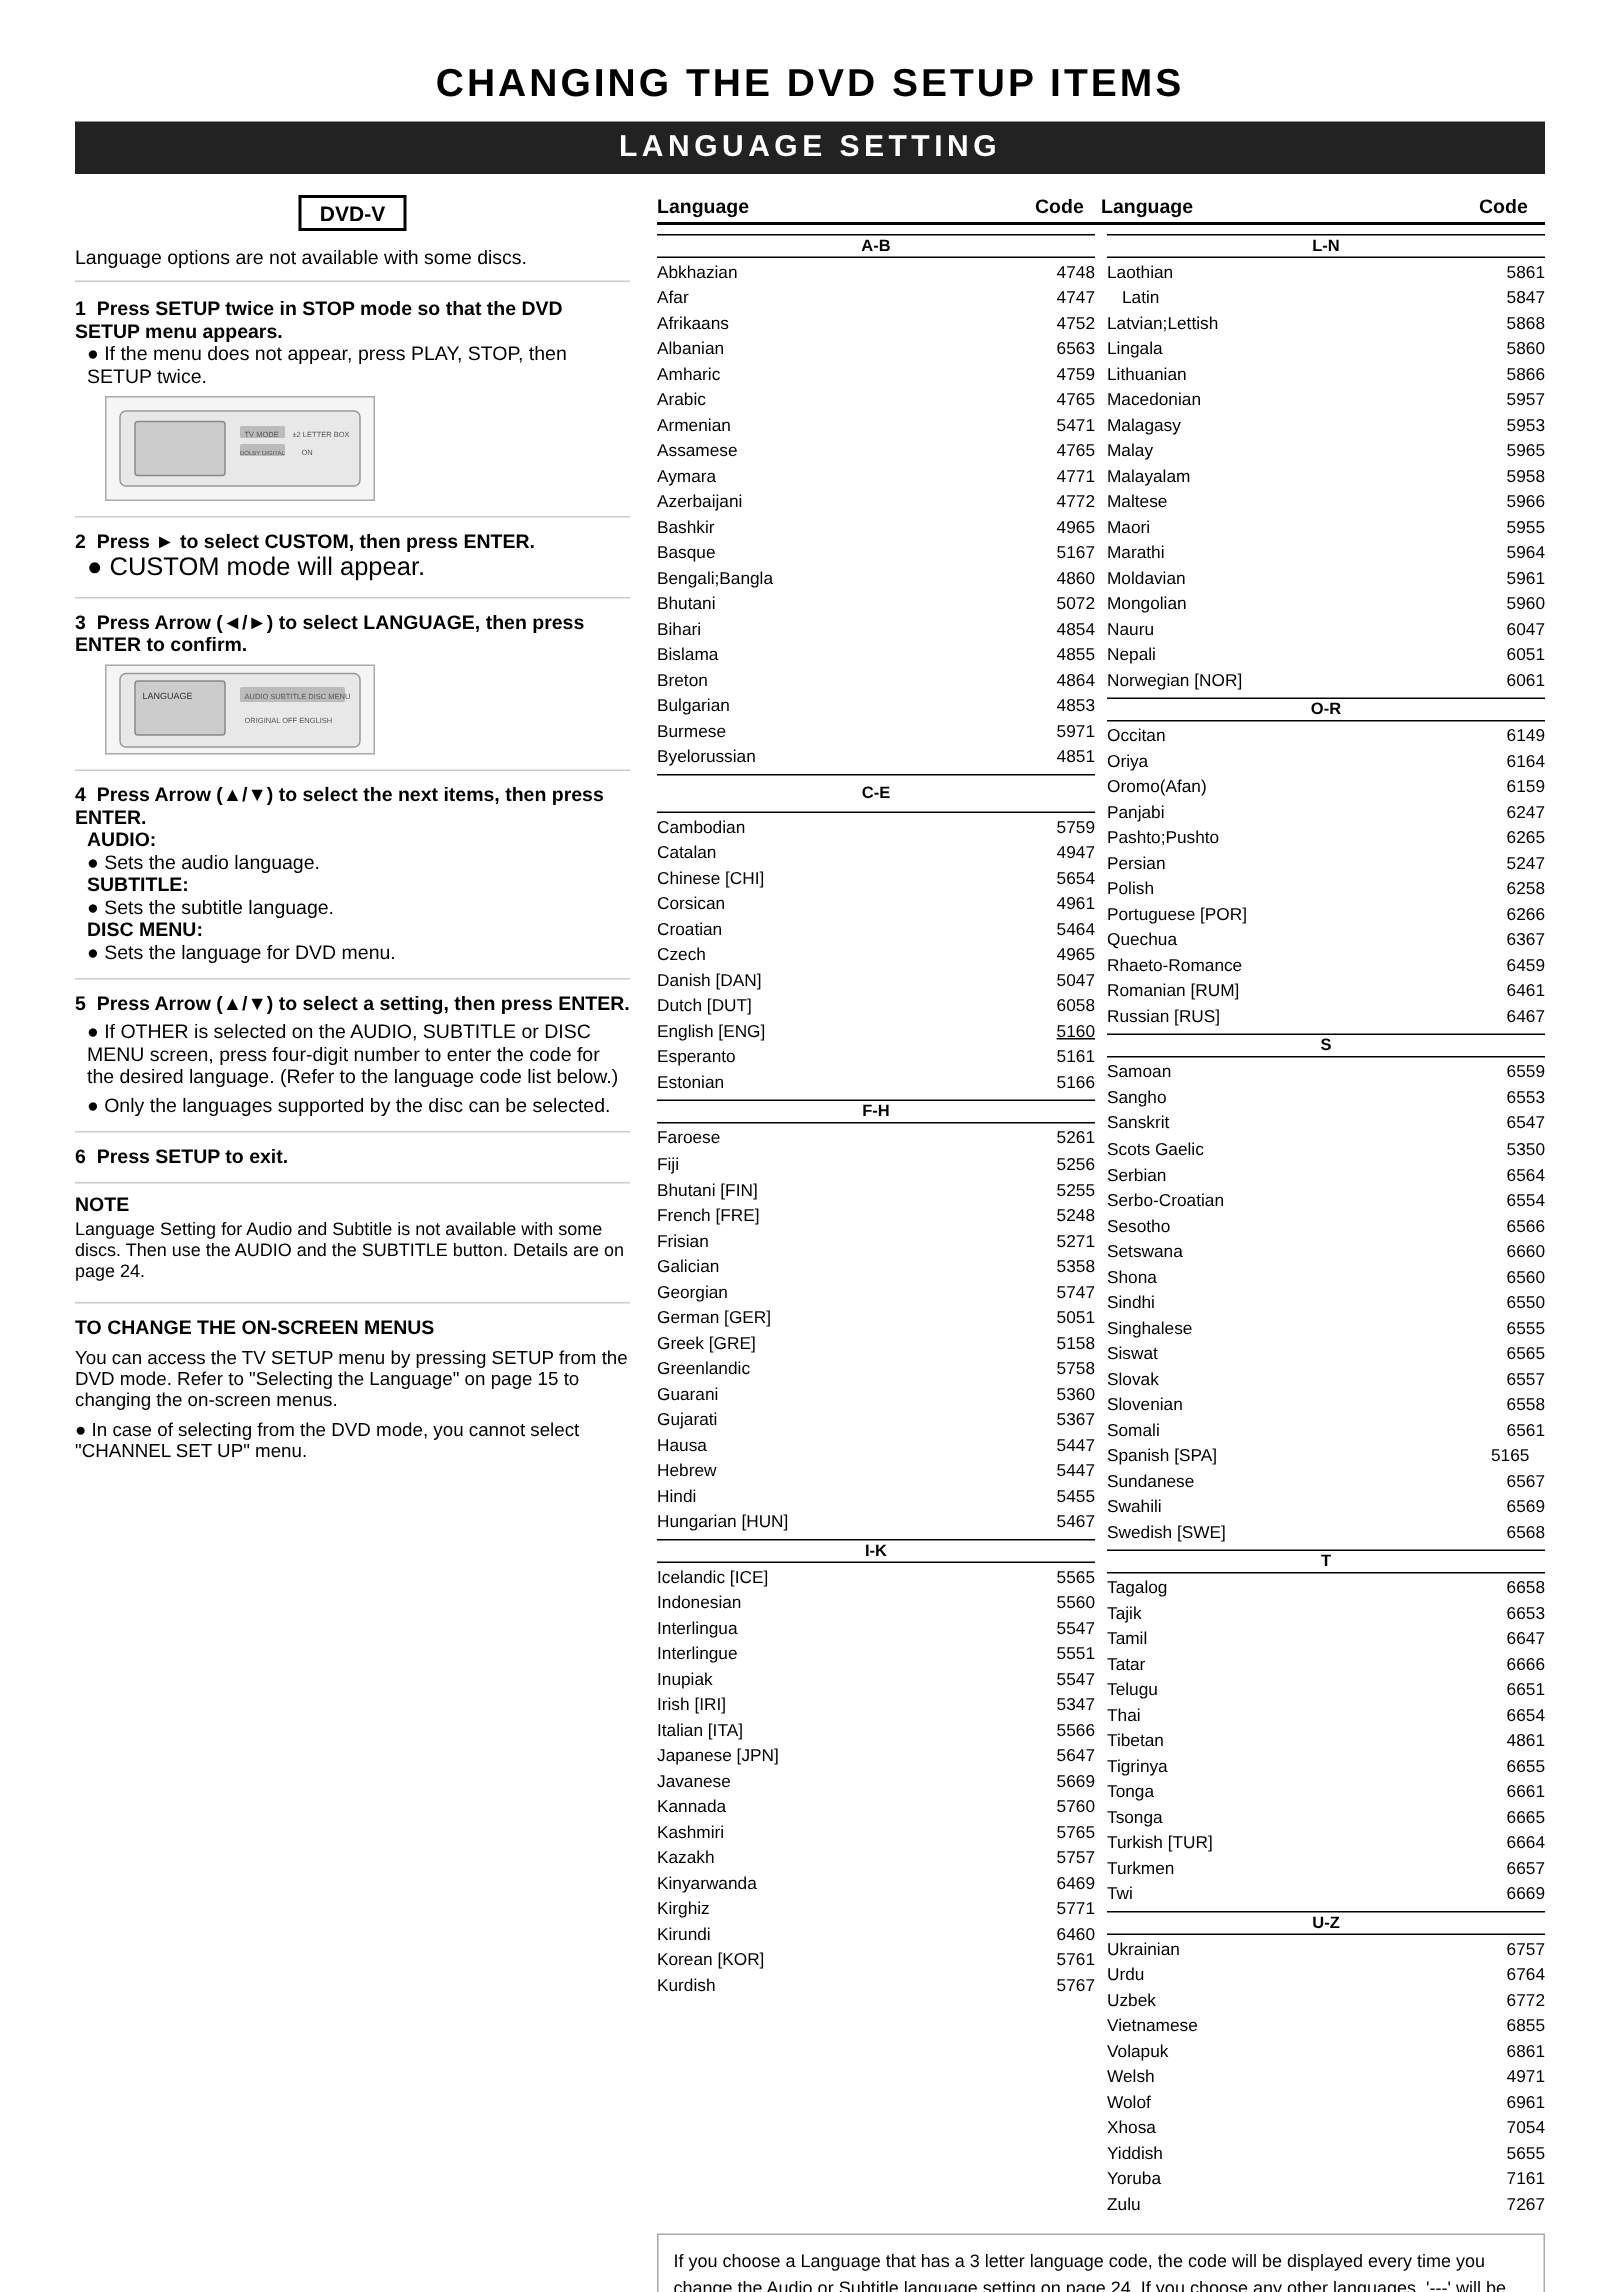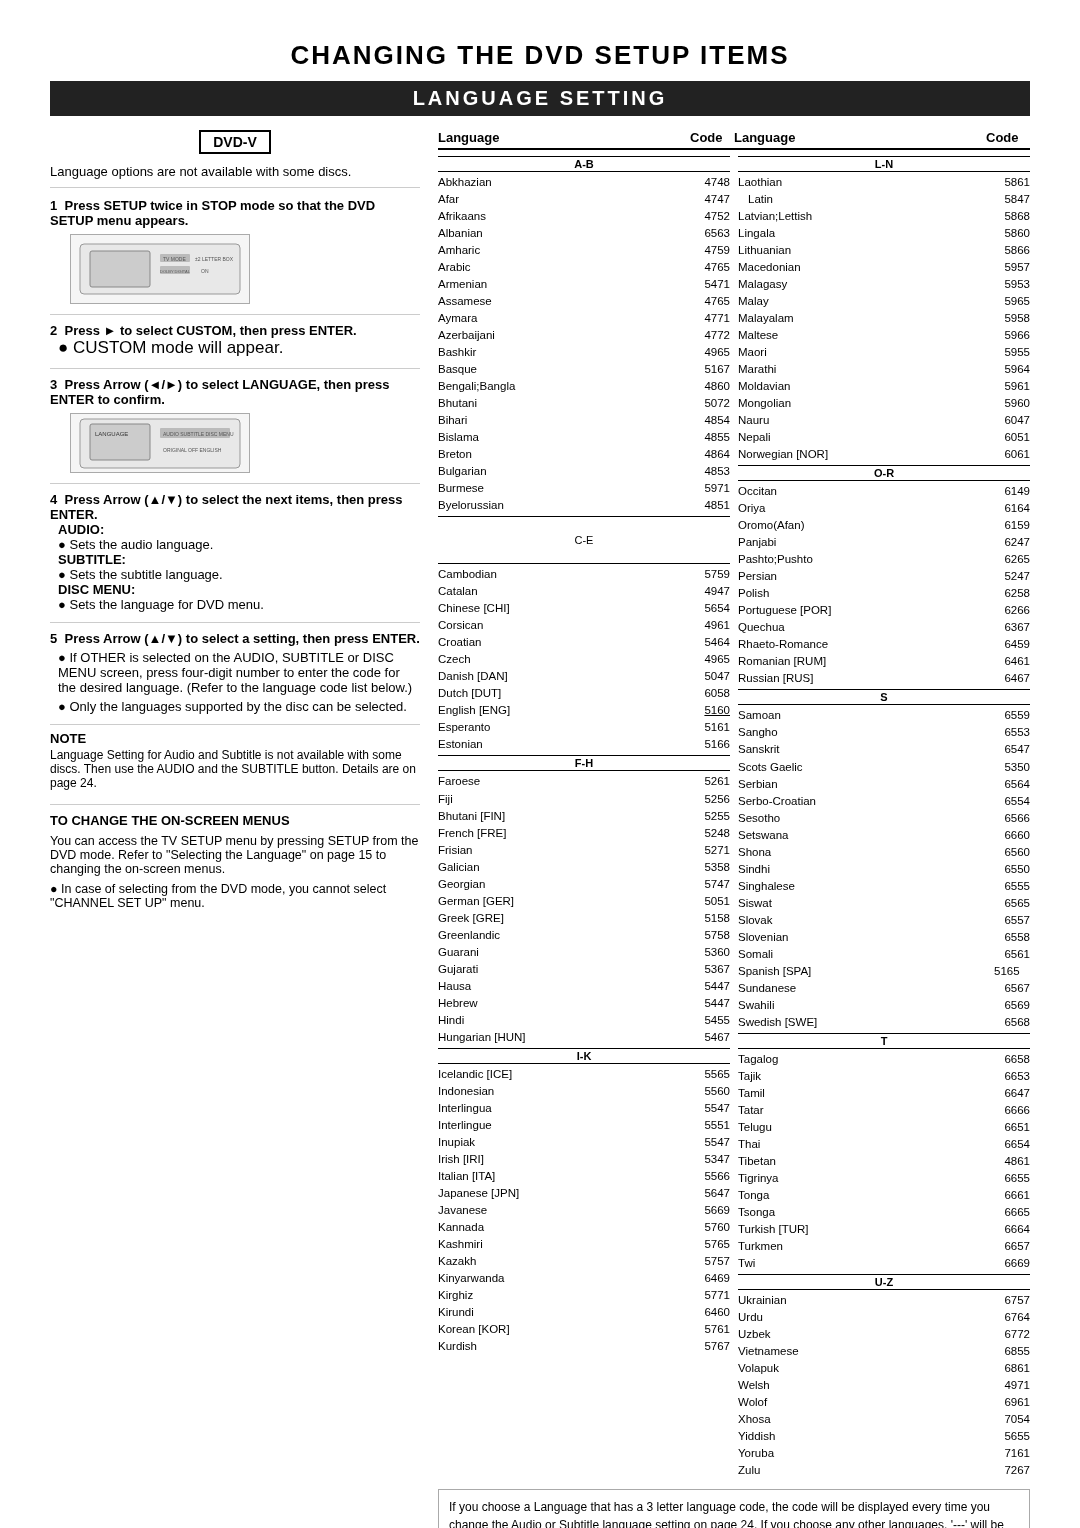--- a/index.html
+++ b/index.html
@@ -133,20 +133,21 @@
 <div class="content-wrapper">
 
   <div class="left-col">
     <div style="text-align:center;">
       <span class="dvd-v-box">DVD-V</span>
     </div>
     <div class="intro-text">Language options are not available with some discs.</div>
 
     <div class="step">
       <span class="step-number">1&nbsp;&nbsp;</span><span class="step-main">Press SETUP twice in STOP mode so that the DVD SETUP menu appears.</span>
+      <div style="margin-left:8px; font-size:13px;">● If the menu does not appear, press PLAY, STOP, then SETUP twice.</div>
       
       <div class="device-img">
         <svg width="170" height="60" viewBox="0 0 170 60">
           <rect x="5" y="5" width="160" height="50" rx="4" fill="#e8e8e8" stroke="#999" stroke-width="1"></rect>
           <rect x="15" y="12" width="60" height="36" rx="2" fill="#ccc" stroke="#888" stroke-width="1"></rect>
           <rect x="85" y="15" width="30" height="8" rx="1" fill="#bbb"></rect>
           <rect x="85" y="27" width="30" height="8" rx="1" fill="#bbb"></rect>
           <text x="88" y="22" font-size="5" fill="#555">TV MODE</text>
           <text x="85" y="34" font-size="4" fill="#555">DOLBY DIGITAL</text>
           <text x="120" y="22" font-size="5" fill="#555">±2 LETTER BOX</text>
@@ -184,20 +185,23 @@
       <div style="margin-left:8px; font-size:13px; font-weight:bold;">DISC MENU:</div>
       <div style="margin-left:8px; font-size:13px;">● Sets the language for DVD menu.</div>
     </div>
 
     <div class="step step-section">
       <span class="step-number">5&nbsp;&nbsp;</span><span class="step-main">Press Arrow (▲/▼) to select a setting, then press ENTER.</span>
       <div style="margin-left:8px; font-size:13px; margin-top:4px;">● If OTHER is selected on the AUDIO, SUBTITLE or DISC MENU screen, press four-digit number to enter the code for the desired language. (Refer to the language code list below.)</div>
       <div style="margin-left:8px; font-size:13px; margin-top:4px;">● Only the languages supported by the disc can be selected.</div>
     </div>
 
+    <div class="step step-section" style="border-top:1px solid #ccc; padding-top:8px; margin-top:8px;">
+      <span class="step-number">6&nbsp;&nbsp;</span><span class="step-main">Press SETUP to exit.</span>
+    </div>
 
     <div class="note-section">
       <span class="note-title">NOTE</span>
       <div style="font-size:12px; margin-top:2px;">Language Setting for Audio and Subtitle is not available with some discs. Then use the AUDIO and the SUBTITLE button. Details are on page 24.</div>
     </div>
 
     <div class="on-screen-section">
       <div class="on-screen-title">TO CHANGE THE ON-SCREEN MENUS</div>
       <div style="font-size:12.5px; margin-bottom:6px;">You can access the TV SETUP menu by pressing SETUP from the DVD mode. Refer to "Selecting the Language" on page 15 to changing the on-screen menus.</div>
       <div style="font-size:12.5px;">● <span>In case of selecting from the DVD mode, you cannot select "CHANNEL SET UP" menu.</span></div>
@@ -290,21 +294,21 @@
             <span style="text-align: right; min-width: 36px;">4853</span>
           </div>
           <div style="display: flex; justify-content: space-between; line-height: 1.48;">
             <span>Burmese</span>
             <span style="text-align: right; min-width: 36px;">5971</span>
           </div>
           <div style="display: flex; justify-content: space-between; line-height: 1.48;">
             <span>Byelorussian</span>
             <span style="text-align: right; min-width: 36px;">4851</span>
           </div>
-          <div style="font-weight: normal; text-align: center; border-top: 1px solid rgb(0, 0, 0); border-bottom: 1px solid rgb(0, 0, 0); margin: 2px 0px; padding: 17px 0px; font-size: 11px;">C-E</div>
+          <div style="font-weight: bold; text-align: center; border-top: 1px solid rgb(0, 0, 0); border-bottom: 1px solid rgb(0, 0, 0); margin: 2px 0px; padding: 6px 0px; font-size: 11px;">C-E</div>
           <div style="display: flex; justify-content: space-between; line-height: 1.48;">
             <span>Cambodian</span>
             <span style="text-align: right; min-width: 36px;">5759</span>
           </div>
           <div style="display: flex; justify-content: space-between; line-height: 1.48;">
             <span>Catalan</span>
             <span style="text-align: right; min-width: 36px;">4947</span>
           </div>
           <div style="display: flex; justify-content: space-between; line-height: 1.48;">
             <span>Chinese [CHI]</span>

